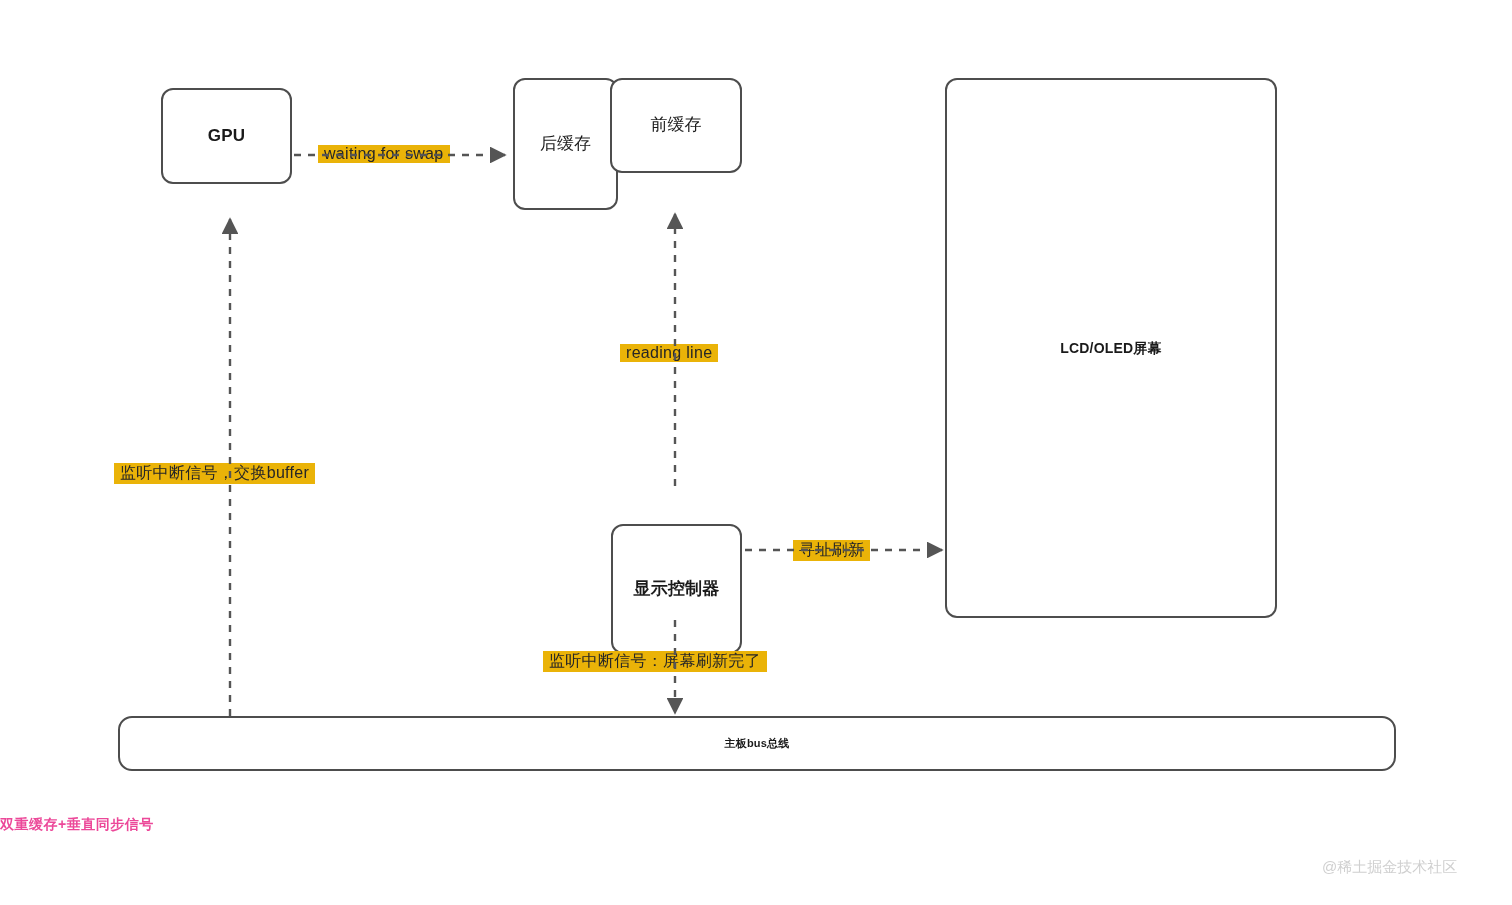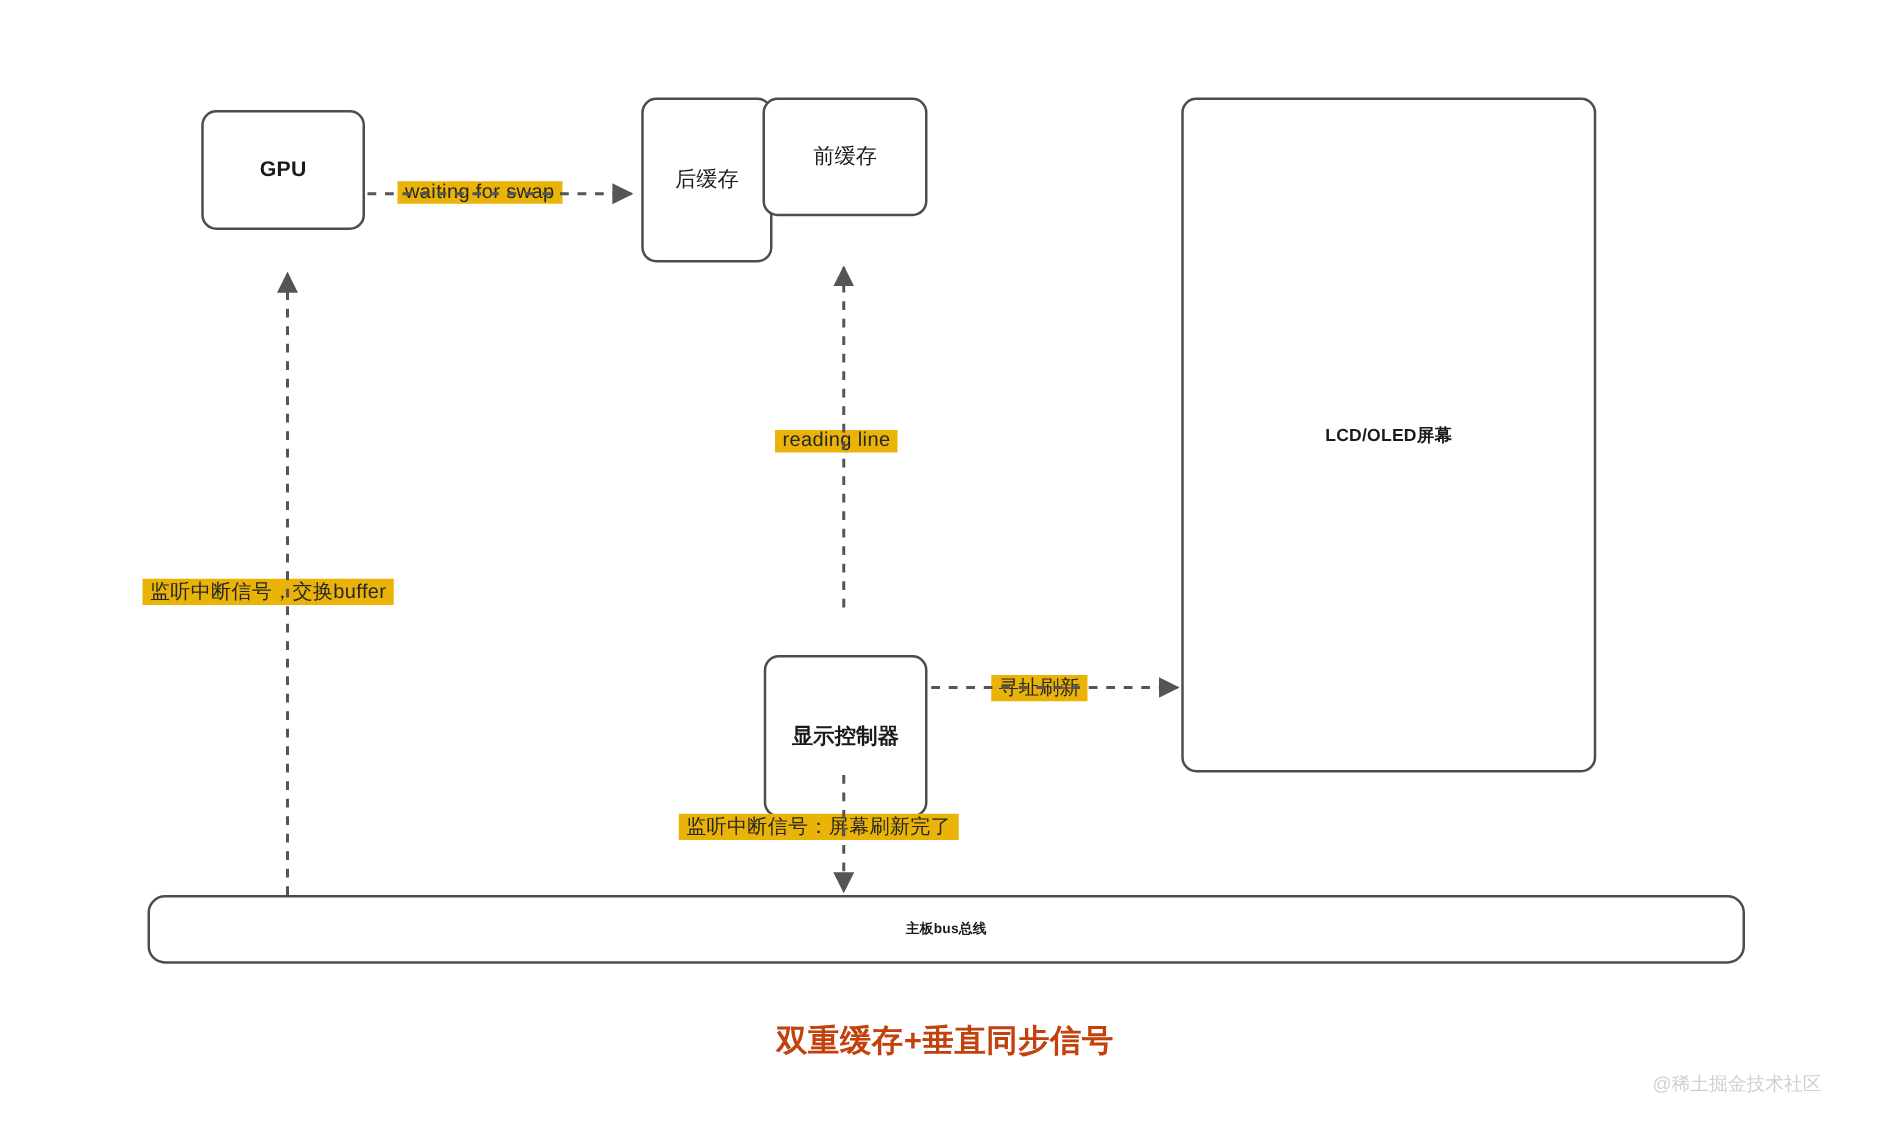--- a/index.html
+++ b/index.html
@@ -60,24 +60,24 @@
     padding: 0 6px;
     letter-spacing: 0.3px;
   }
 
   
   #diagram-title {
     position: absolute;
     left: 0;
     top: 816px;
     width: 1512px;
-    text-align: center;
-    font-size: 25px;
+    text-align: left;
+    font-size: 14px;
     font-weight: bold;
-    color: #c2410c;
+    color: #ec4899;
     letter-spacing: 0.5px;
   }
 
   
   #watermark {
     position: absolute;
     left: 1322px;
     top: 858px;
     font-size: 15px;
     color: #d0d0d0;

